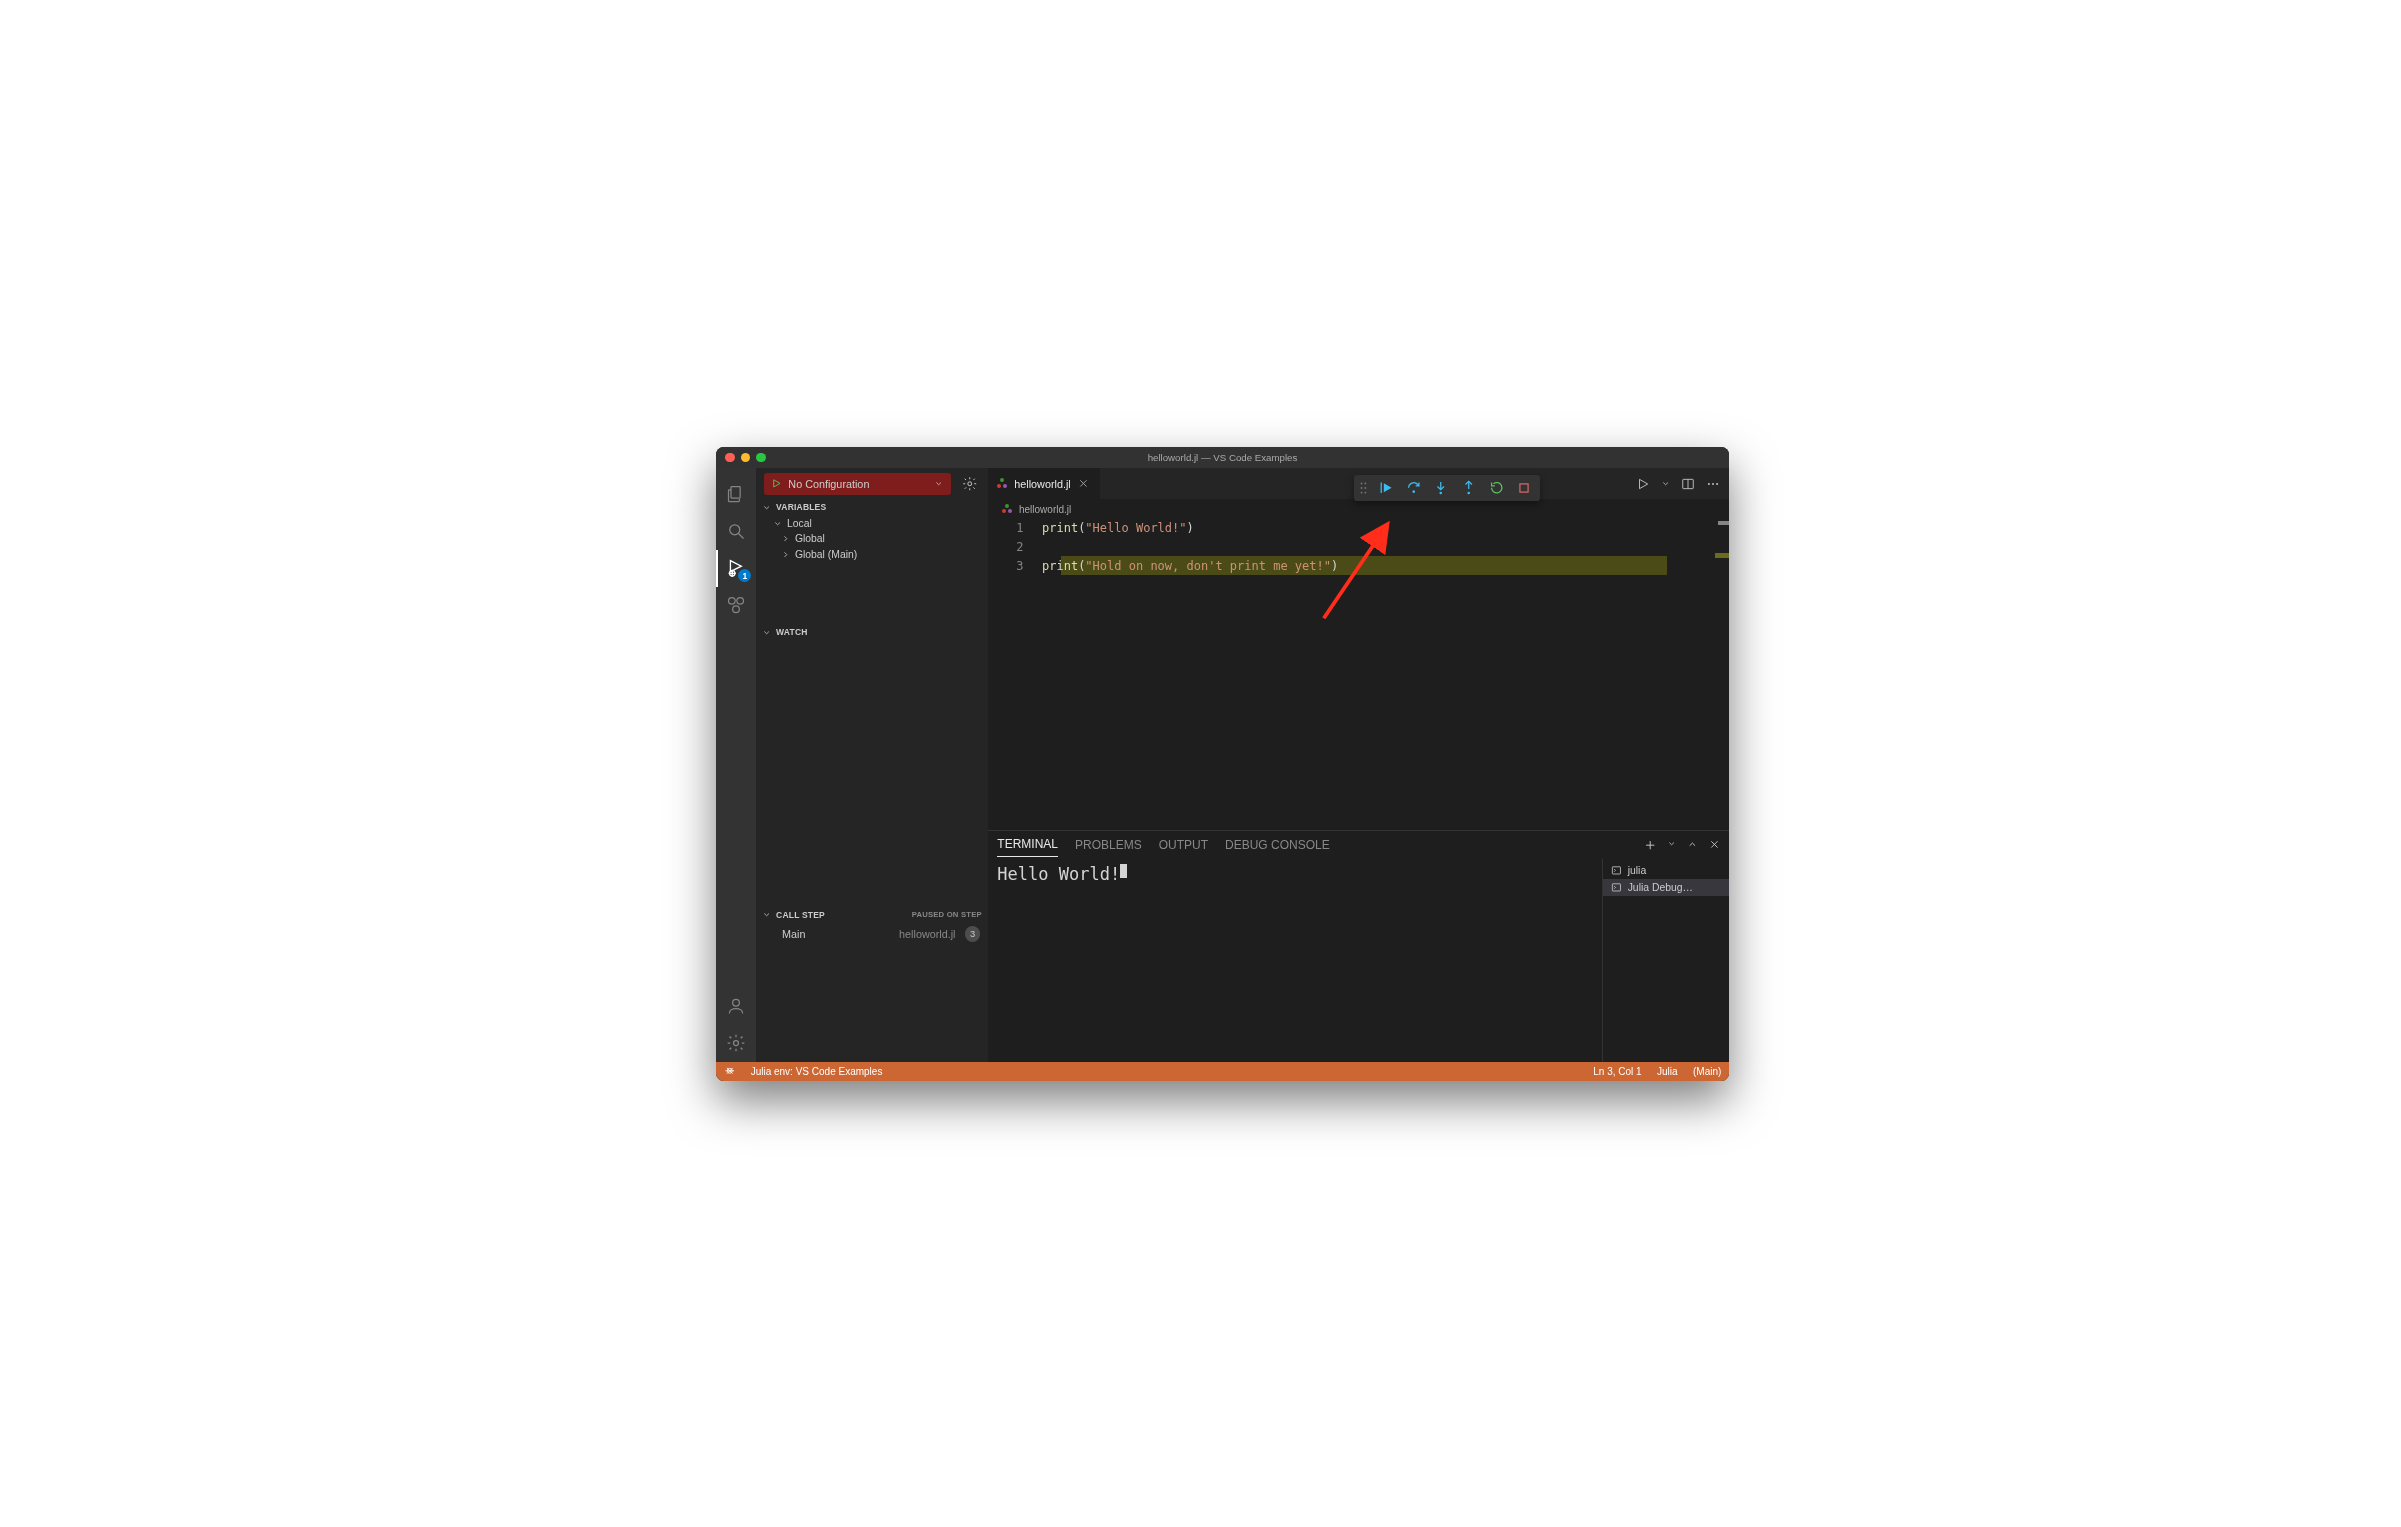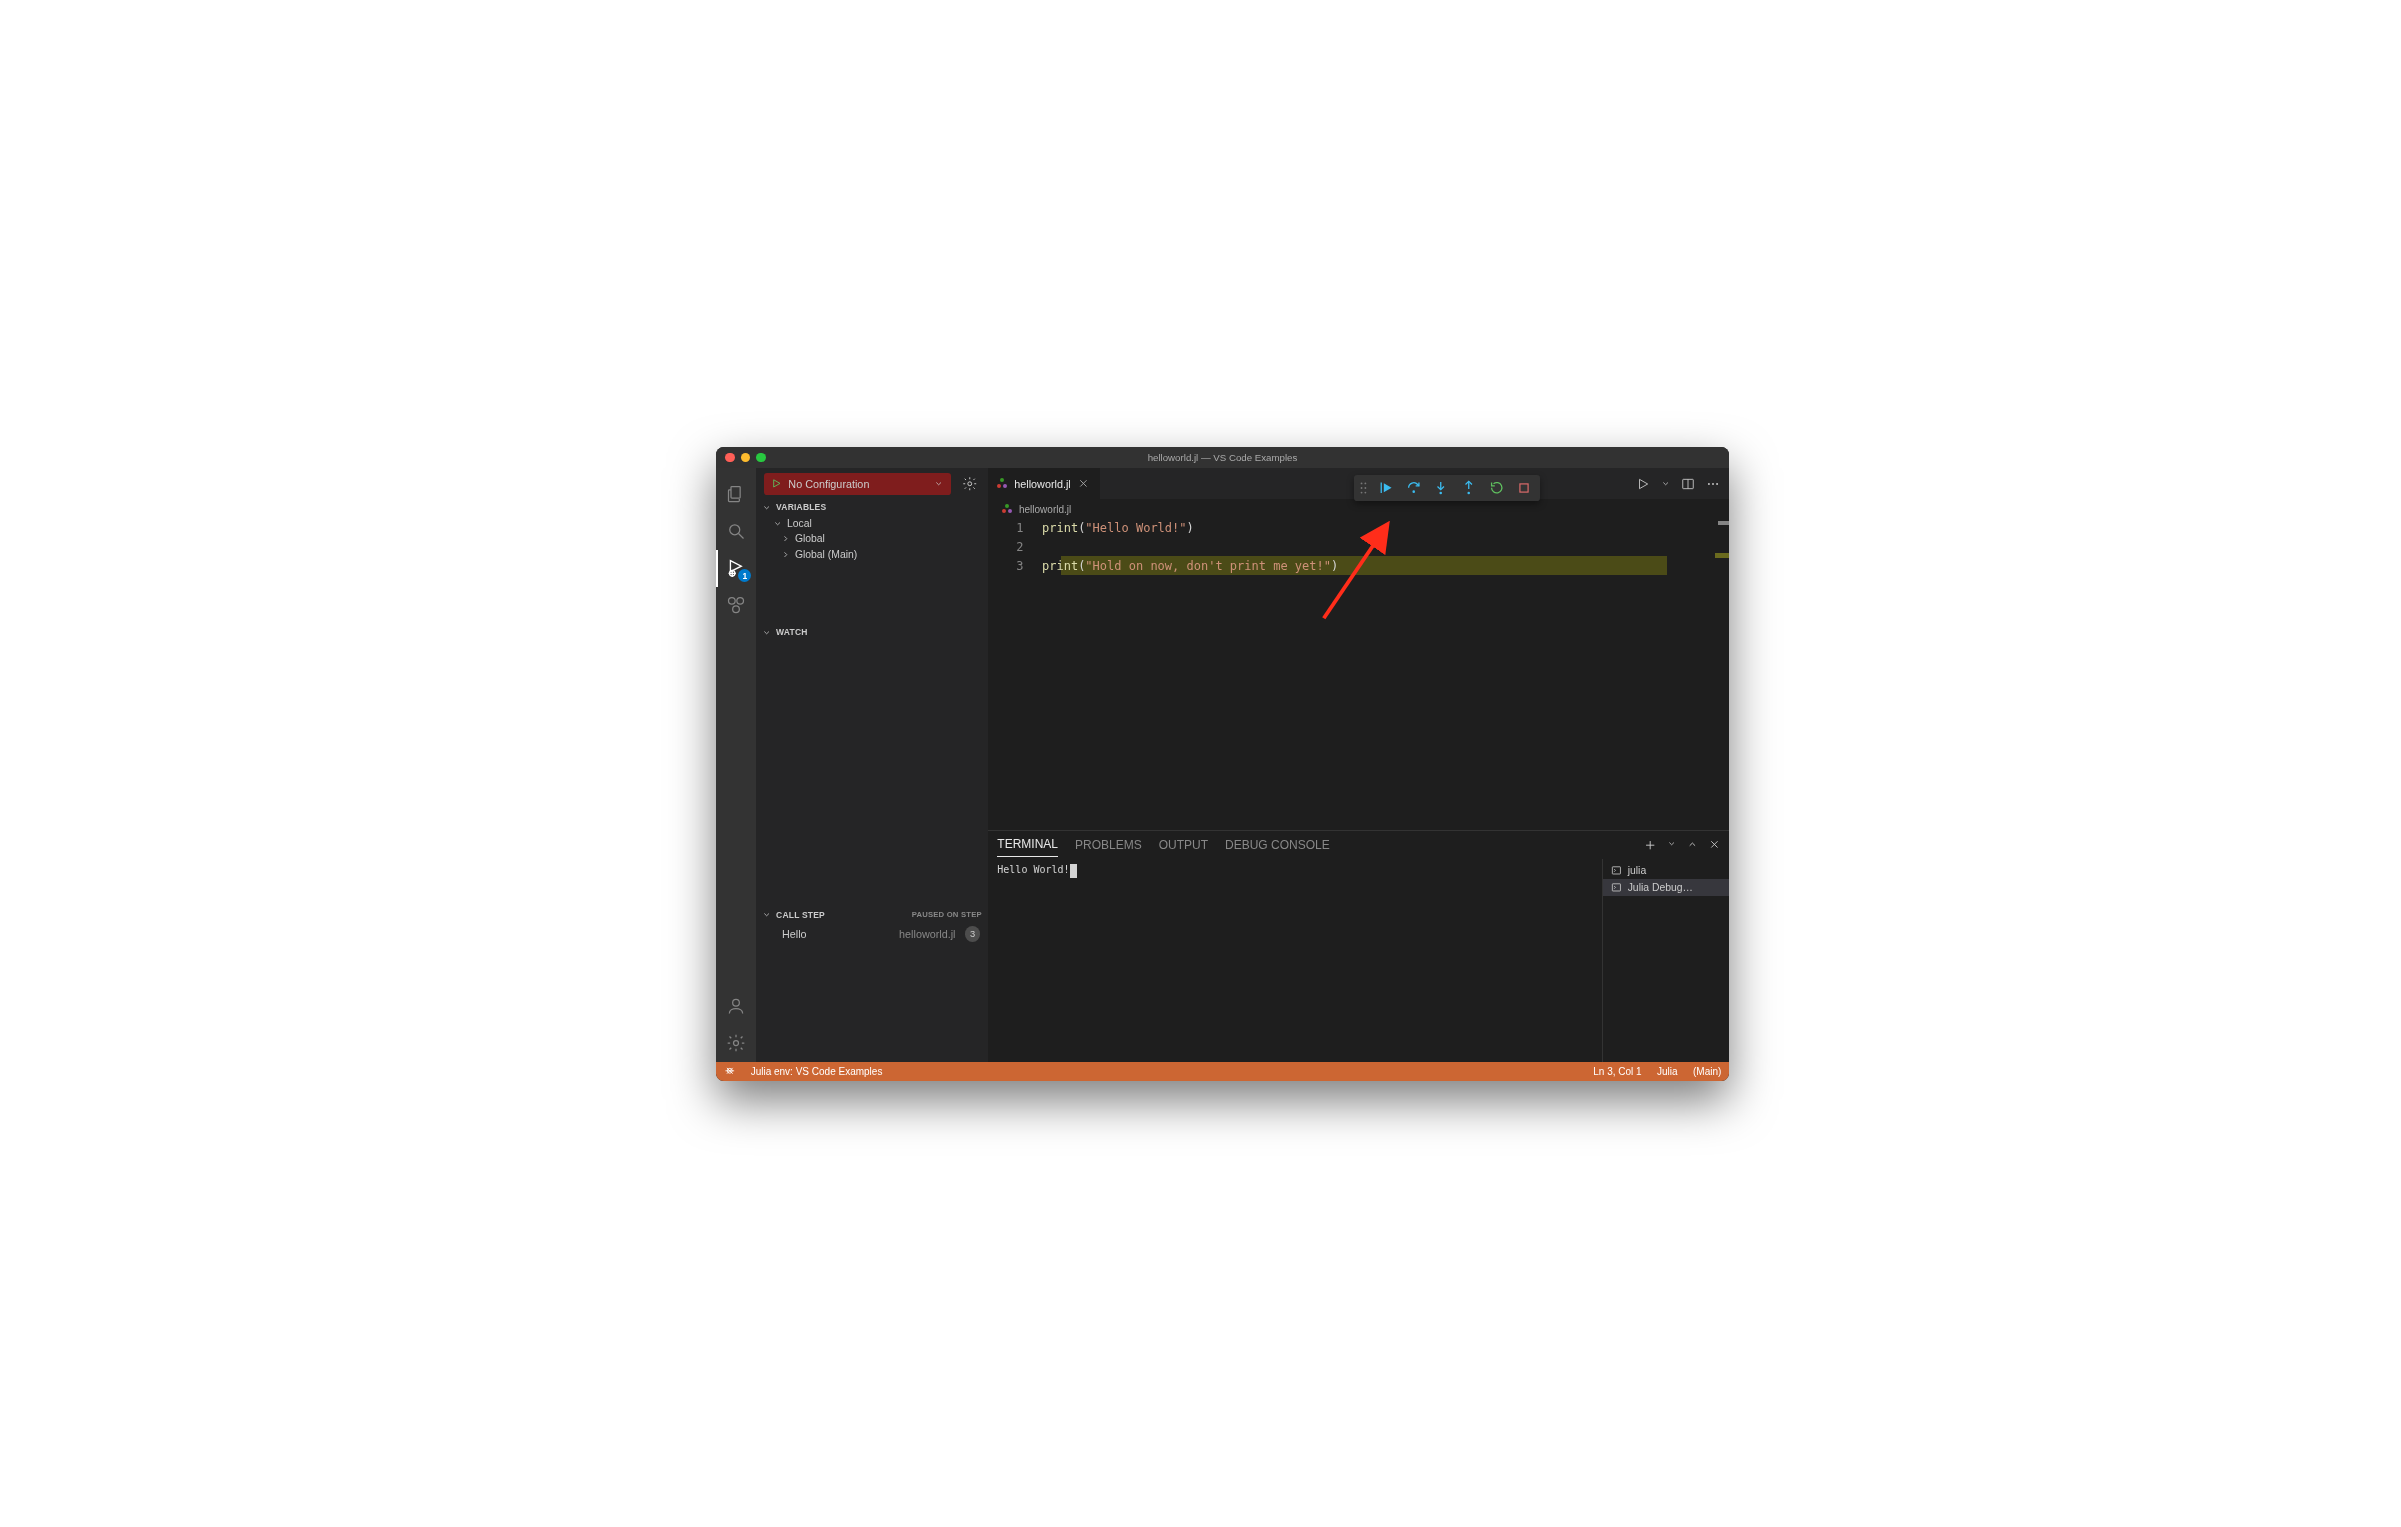--- a/index.html
+++ b/index.html
@@ -291,21 +291,21 @@
     color: #888;
   }
   .ptab { cursor:pointer; font-size: 12px; padding: 4.6px 0; }
   .ptab.active { color: #e8e8e8; border-bottom: 0.8px solid #e8e8e8; }
   .panel-actions { margin-left: auto; display: flex; gap: 10.8px; color: #ccc; }
   .panel-body { flex: 1; display: flex; min-height: 0; }
   .terminal {
     flex: 1;
     padding: 4.6px 9.3px;
     font-family: "SF Mono","Menlo","Consolas",monospace;
-    font-size: 10px;
+    font-size: 17px;
     color: #d4d4d4;
     display: flex;
     align-items: flex-start;
   }
   .term-cursor {
     display: inline-block;
     width: 7px; height: 14px;
     background: #d4d4d4;
     vertical-align: middle;
     margin-left: 0px;
@@ -462,21 +462,21 @@
 
       <div class="section-head">
         <svg width="9.3" height="9.3" viewBox="0 0 24 24" fill="none" stroke="currentColor" stroke-width="2">
             <path d="M6 9l6 6 6-6"></path>
           </svg>
         <span>CALL STEP</span>
         <span class="tail">PAUSED ON STEP</span>
       </div>
       <div class="section-body" style="height:139px">
         <div class="call-row">
-          <span class="fr">Hello</span>
+          <span class="fr">Main</span>
           <span class="loc">helloworld.jl</span>
           <span class="lnbadge">3</span>
         </div>
       </div>
     </div>
 
     <div class="main">
 
       <div class="tabbar">
         <div class="tab">

